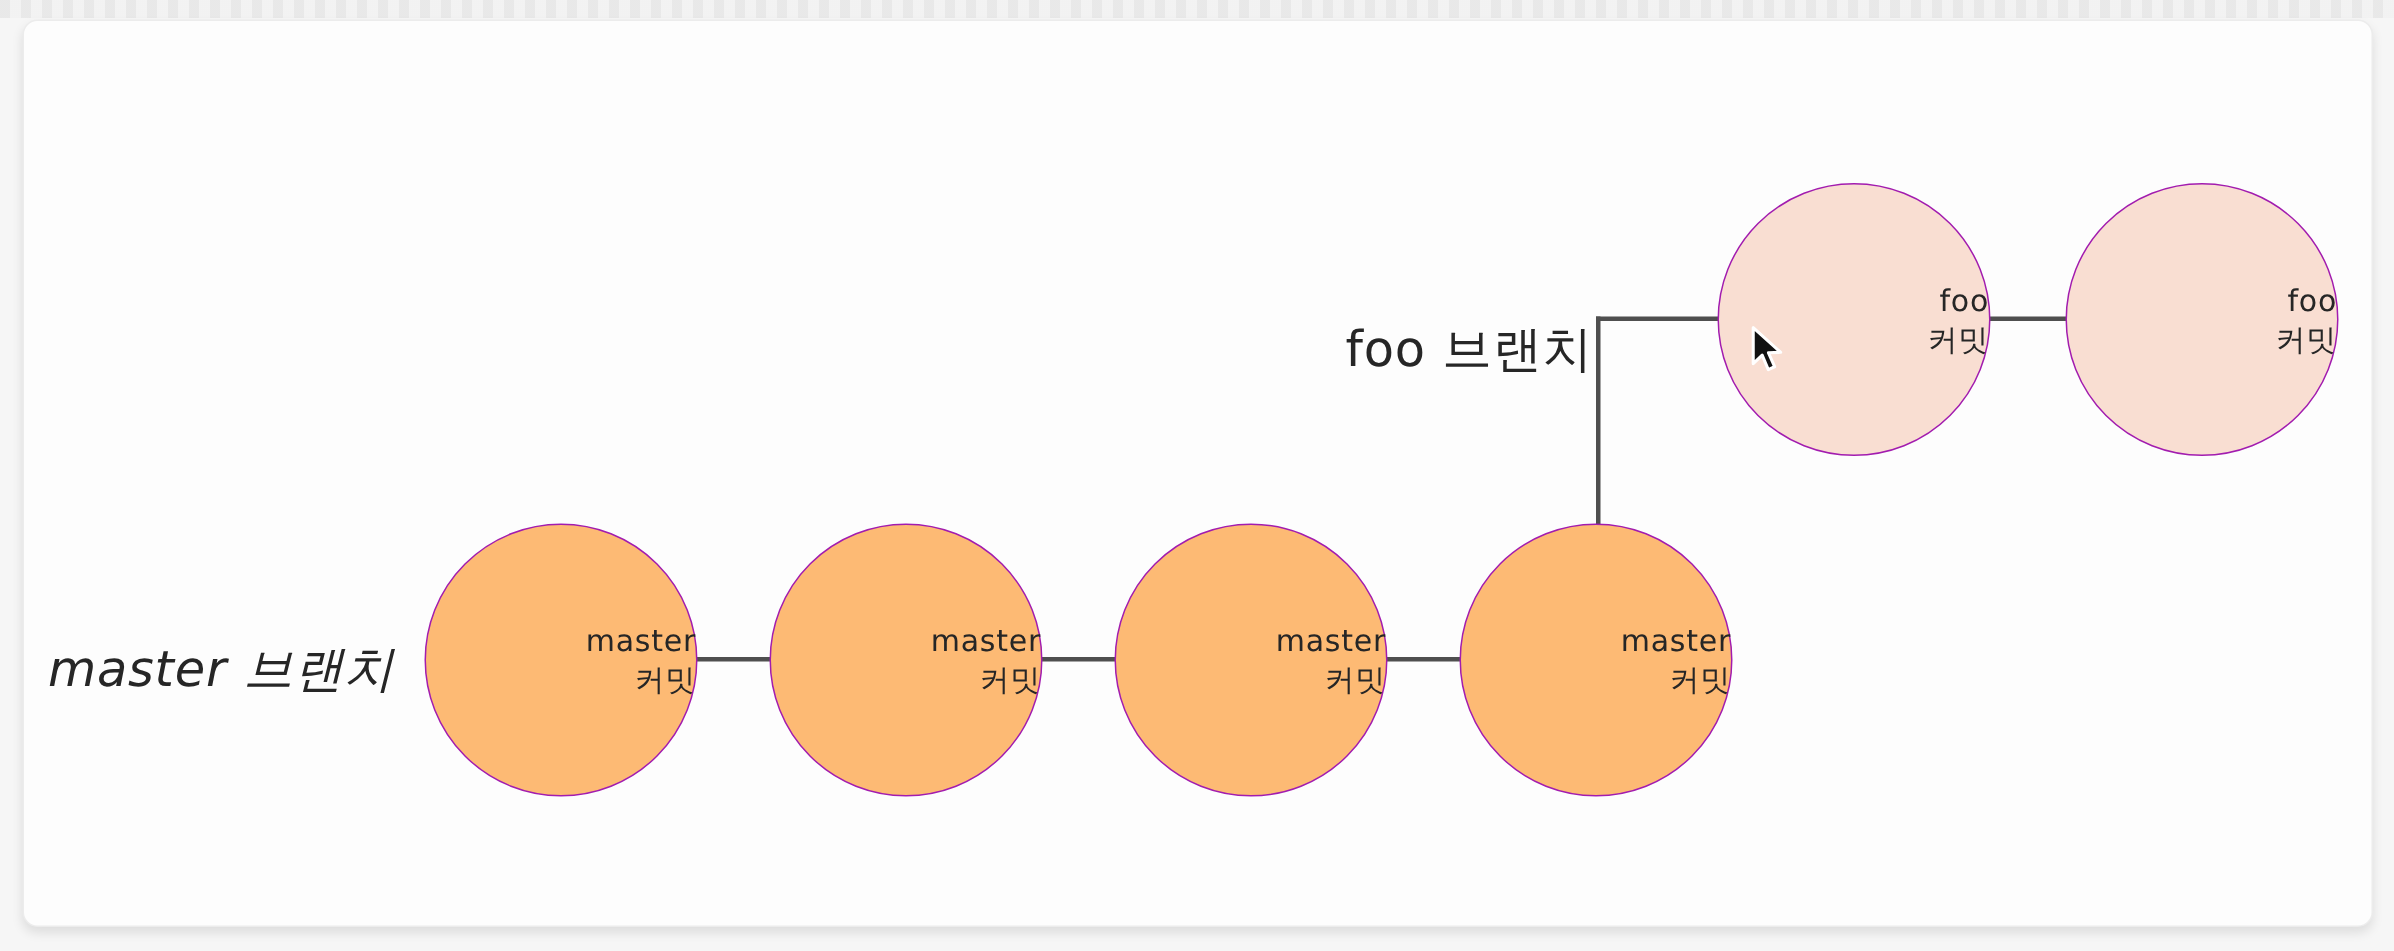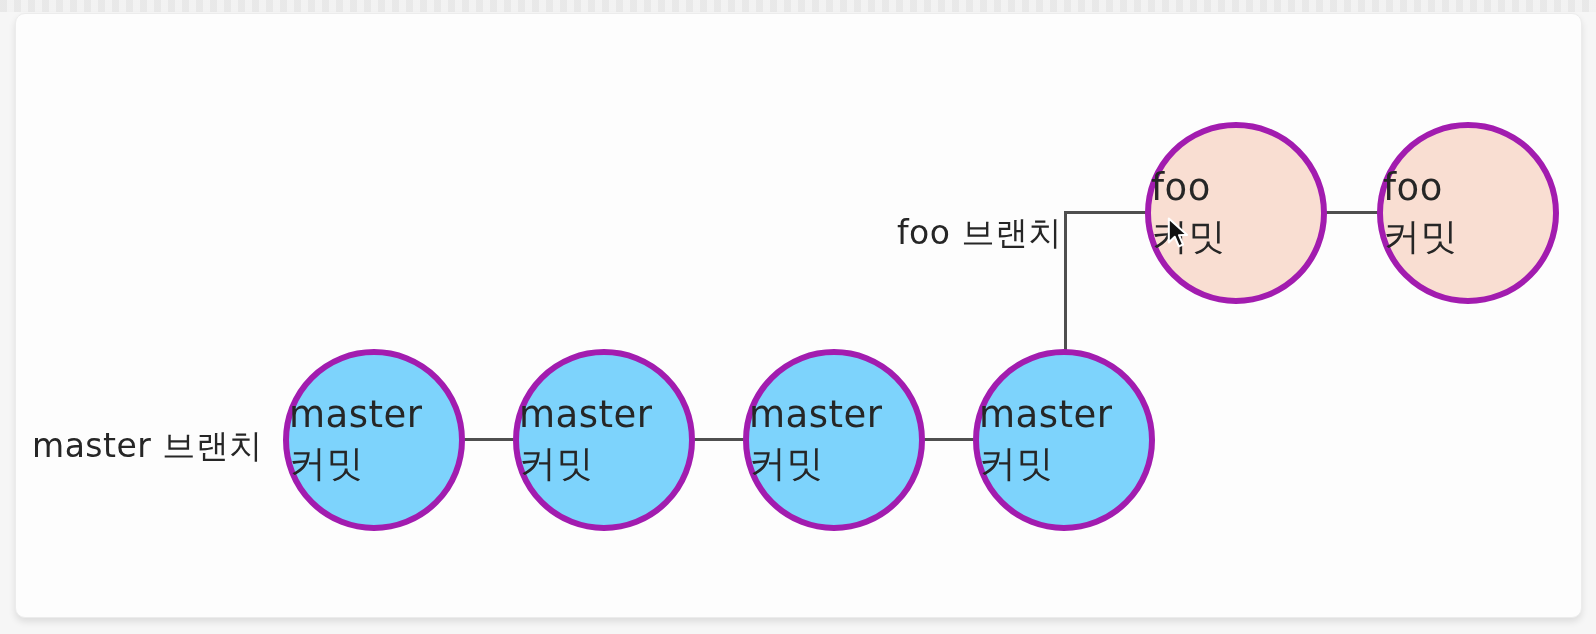--- a/index.html
+++ b/index.html
@@ -18,46 +18,46 @@
   .board{
     position:absolute;left:15px;top:13px;width:1565px;height:603px;
     background:#fdfdfd;border:1px solid #ececec;border-radius:10px;
     box-shadow:0 4px 7px rgba(0,0,0,.10);
   }
   .connector{position:absolute;background:#4f4f4f;z-index:1;}
   .connector.h{height:3px;}
   .connector.v{width:3px;}
   .node{
     position:absolute;width:182px;height:182px;border-radius:50%;
-    border:6px solid #a21caf;box-sizing:border-box;
-    display:flex;flex-direction:column;align-items:flex-start;justify-content:center;
-    z-index:2;font-size:37px;line-height:1.32;text-align:center;
+    border:1px solid #a21caf;box-sizing:border-box;
+    display:flex;flex-direction:column;align-items:flex-end;justify-content:center;
+    z-index:2;font-size:20px;line-height:1.32;text-align:center;
     letter-spacing:.5px;
   }
-  .node.master{background:#7dd3fc;}
+  .node.master{background:#fdba74;}
   .node.foo{background:#f9ded2;}
   .branch-label{
     position:absolute;font-size:33px;white-space:nowrap;z-index:2;
     letter-spacing:.5px;
     text-align:right;
   }
   .cursor{position:absolute;z-index:5;}
 </style>
 </head>
 <body>
 
 <div class="desktop-texture"></div>
 
 <div class="board"></div>
 
 <div class="connector h" style="left:374px;top:438px;width:690px;"></div>
 <div class="connector v" style="left:1064px;top:211px;height:143px;"></div>
 <div class="connector h" style="left:1064px;top:211px;width:404px;"></div>
 
-<div class="branch-label" style="left:32px;top:424px;">master 브랜치</div>
+<div class="branch-label" style="left:32px;top:424px;font-style:italic;">master 브랜치</div>
 <div class="branch-label" style="left:897px;top:211px;">foo 브랜치</div>
 
 <div class="node master" style="left:283px;top:349px;">
   <span>master</span>
   <span>커밋</span>
 </div>
 <div class="node master" style="left:513px;top:349px;">
   <span>master</span>
   <span>커밋</span>
 </div>

